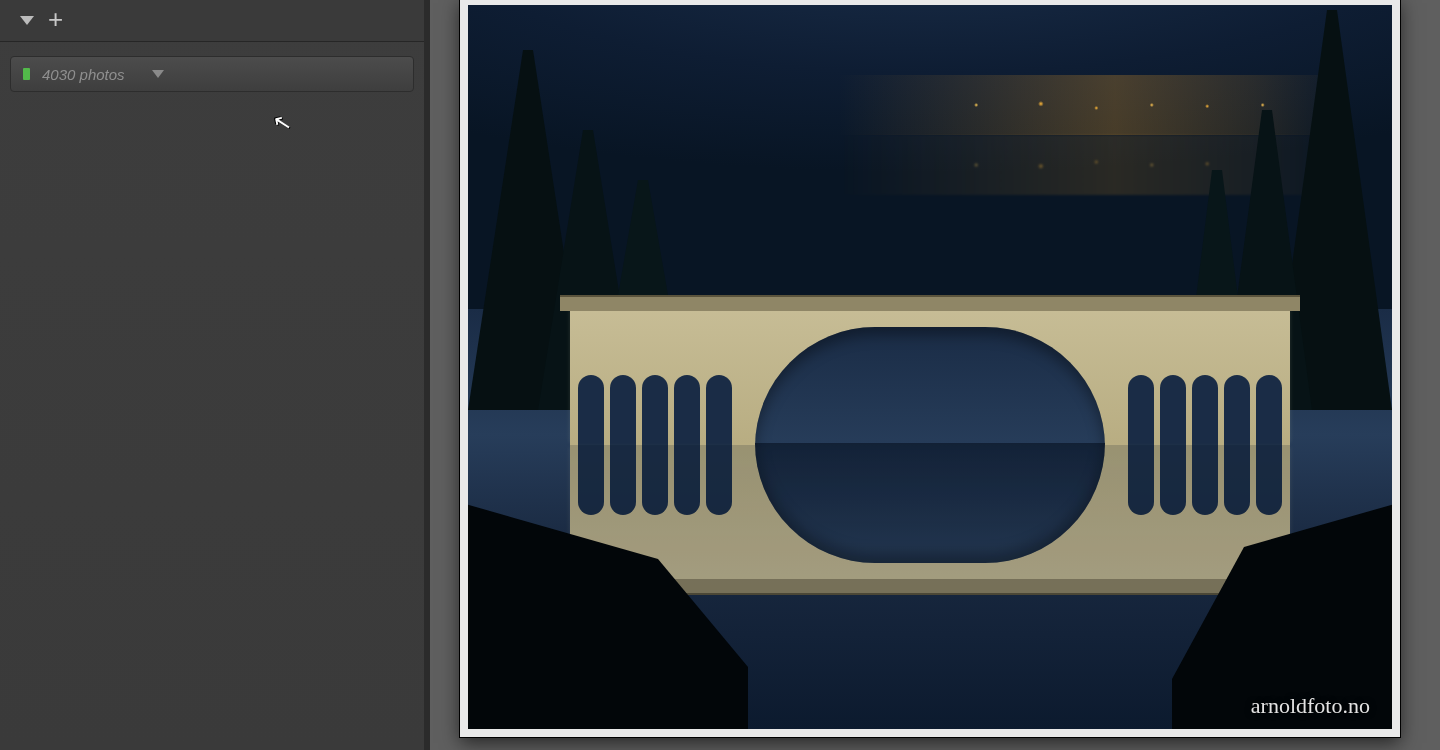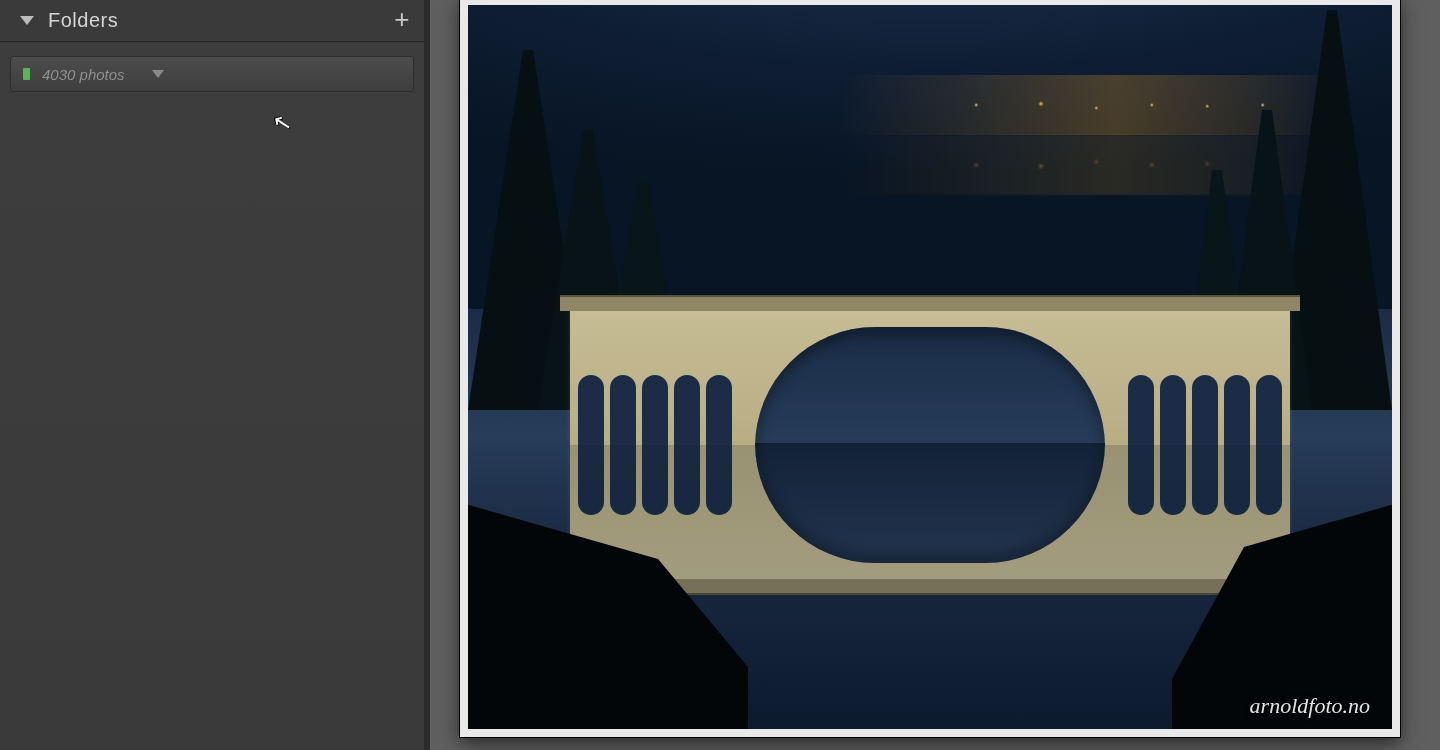--- a/index.html
+++ b/index.html
@@ -72,21 +72,20 @@
   
   .preview {
     flex: 1;
     height: 100%;
     background: #5f5f5f;
     display: flex;
     align-items: center;
     justify-content: center;
     padding: 0 40px 16px 30px;
     position: relative;
-    font-style: italic;
   }
   .photo {
     width: 940px; height: 740px;
     border: 8px solid #e9e9e9;
     box-shadow: 0 0 0 1px #000, 0 6px 18px rgba(0,0,0,0.6);
     background: #0b1a2e;
     position: relative;
     overflow: hidden;
   }
   
@@ -163,21 +162,20 @@
     text-shadow: 0 0 6px #000;
   }
 </style>
 </head>
 <body>
 
 <div class="panel">
 
   <div class="panel-header">
     <span class="disclosure"></span>
-    <span class="title">Folders</span>
     <span class="plus">+</span>
   </div>
 
   <div class="volume-bar">
     <span class="indicator"></span>
     <span class="vol-count">4030 photos</span>
     <span class="vol-caret"></span>
   </div>
 
   <div class="tree" id="tree">

